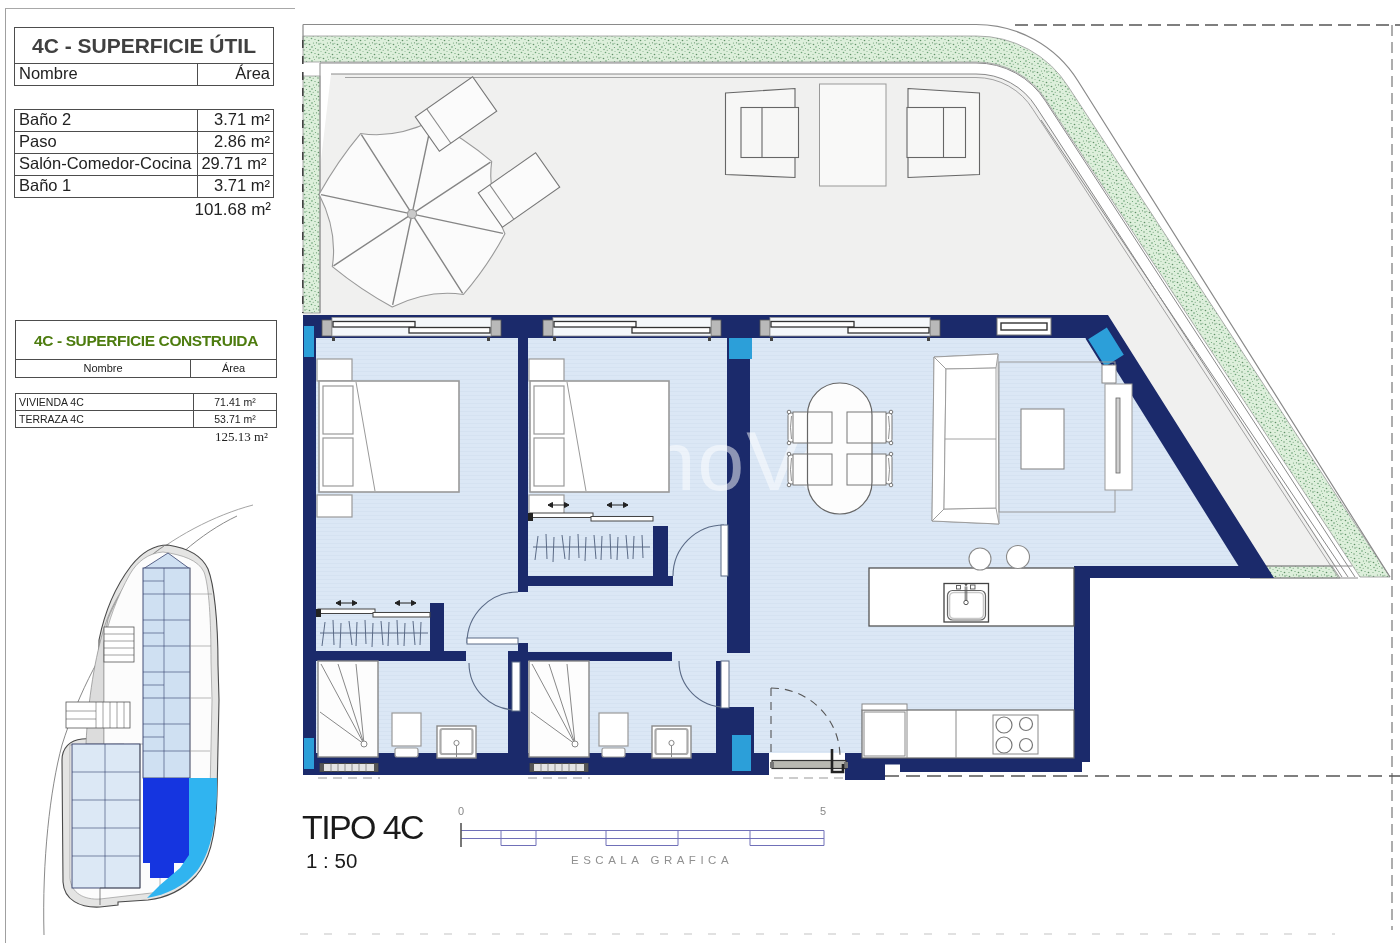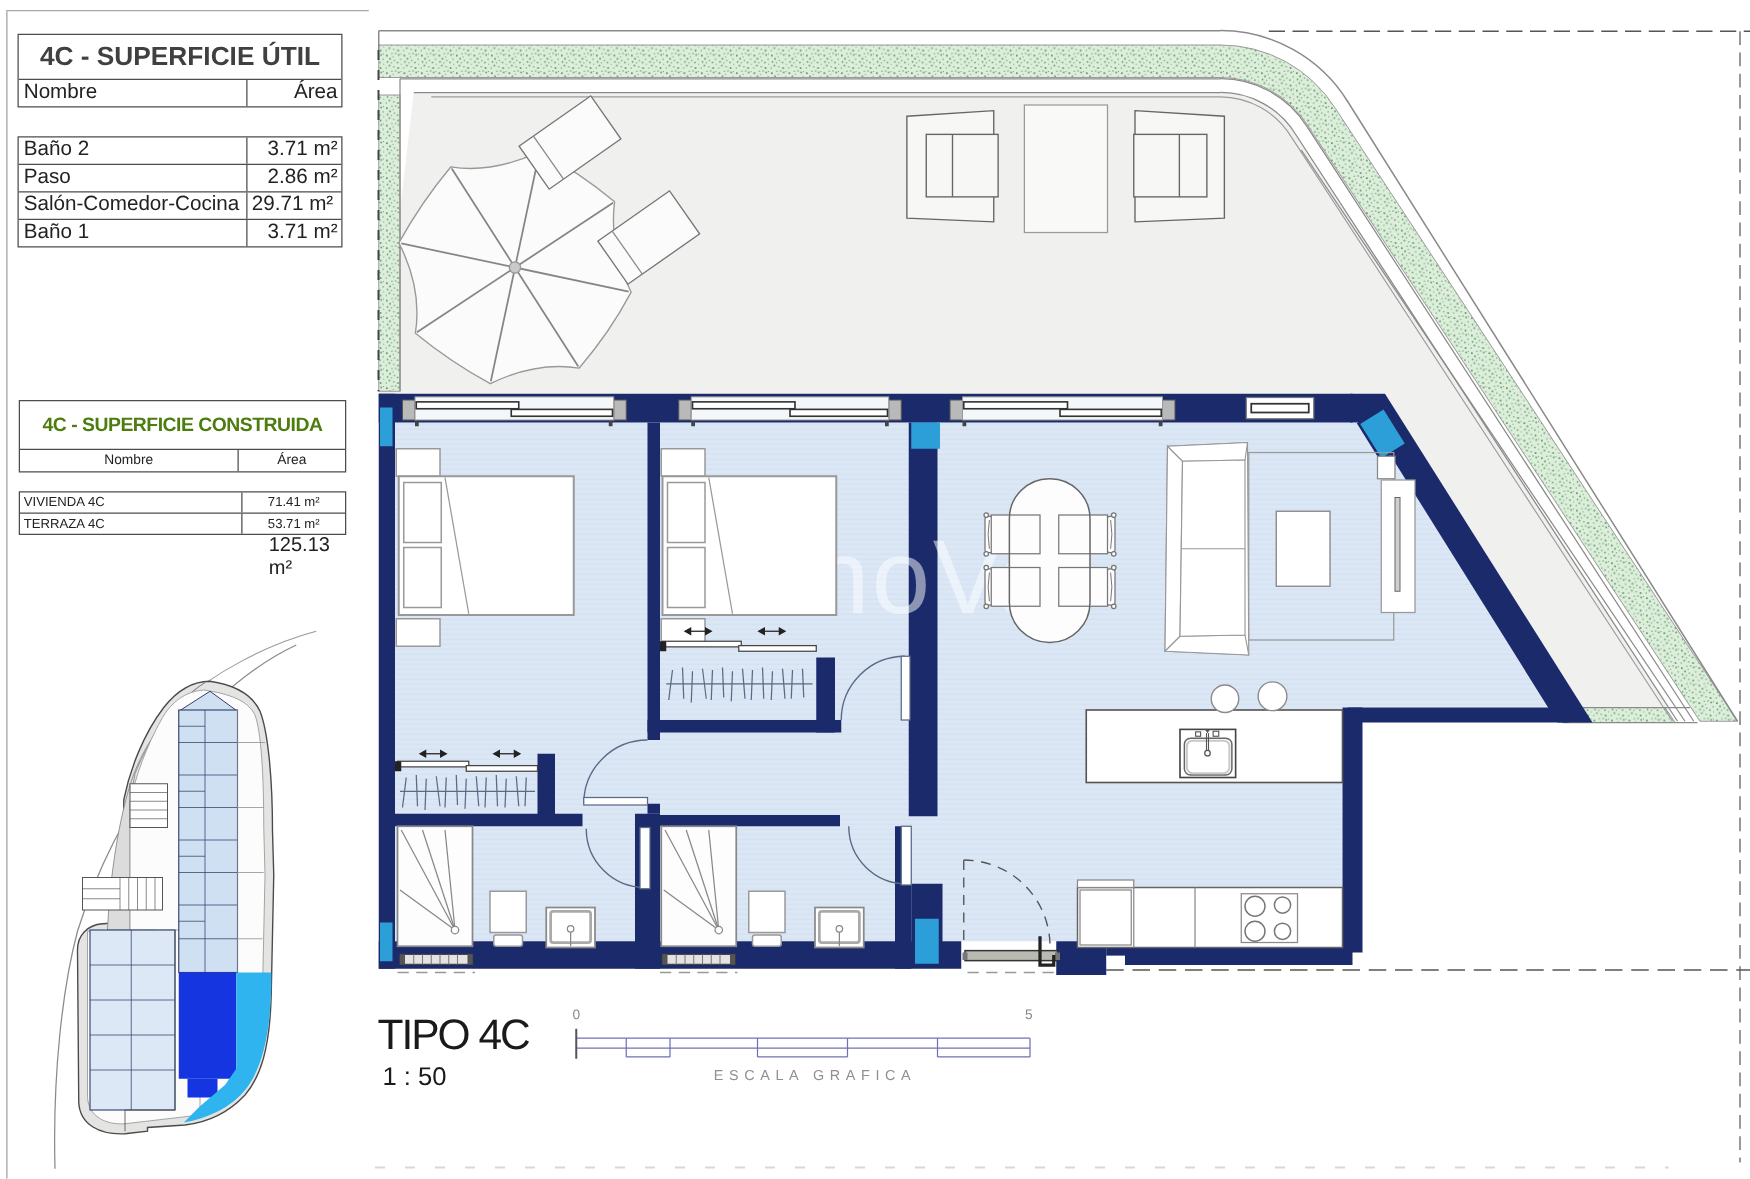--- a/index.html
+++ b/index.html
@@ -33,20 +33,21 @@
       </div>
     <div style="display:flex;height:21px;border-bottom:1px solid #4d4d4d;">
         <div style="width:178px;padding-left:4px;border-right:1px solid #4d4d4d;">Salón-Comedor-Cocina</div>
         <div style="flex:1;text-align:center;padding-right:3px;">29.71 m²</div>
       </div>
     <div style="display:flex;height:21px;">
         <div style="width:178px;padding-left:4px;border-right:1px solid #4d4d4d;">Baño 1</div>
         <div style="flex:1;text-align:right;padding-right:3px;">3.71 m²</div>
       </div>
   </div>
+  <div style="font-size:17px;color:#222;text-align:right;padding-right:3px;height:22px;line-height:24px;">101.68 m²</div>
 </div>
 
 <div class="abs" style="left:15px;top:320px;width:262px;">
   <div style="border:1px solid #4d4d4d;box-sizing:border-box;">
     <div style="height:38px;line-height:40px;text-align:center;font-size:15.5px;letter-spacing:-0.4px;font-weight:bold;color:#4d7c0f;">4C - SUPERFICIE CONSTRUIDA</div>
     <div style="border-top:1px solid #4d4d4d;height:17px;display:flex;font-size:11px;color:#222;">
       <div style="width:174px;text-align:center;border-right:1px solid #4d4d4d;line-height:17px;">Nombre</div>
       <div style="flex:1;text-align:center;line-height:17px;">Área</div>
     </div>
   </div>
@@ -54,21 +55,21 @@
   <div style="border:1px solid #4d4d4d;box-sizing:border-box;font-size:10.5px;color:#222;">
     <div style="display:flex;height:16px;border-bottom:1px solid #4d4d4d;">
         <div style="width:174px;padding-left:3px;border-right:1px solid #4d4d4d;line-height:16px;">VIVIENDA 4C</div>
         <div style="flex:1;text-align:center;line-height:16px;">71.41 m²</div>
       </div>
     <div style="display:flex;height:16px;">
         <div style="width:174px;padding-left:3px;border-right:1px solid #4d4d4d;line-height:16px;">TERRAZA 4C</div>
         <div style="flex:1;text-align:center;line-height:16px;">53.71 m²</div>
       </div>
   </div>
-  <div style="font-size:16px;color:#222;width:262px;height:16px;line-height:18px;">
+  <div style="font-size:13px;color:#222;width:262px;height:16px;line-height:18px;font-family:Liberation Serif, serif;">
       <span style="position:absolute;left:200px;">125.13 m²</span>
     </div>
 </div>
 
 <svg class="abs" style="left:0;top:0;" width="1400" height="943" viewBox="0 0 1400 943" xmlns="http://www.w3.org/2000/svg">
 <defs>
   <pattern id="dots" x="0" y="0" width="14" height="14" patternUnits="userSpaceOnUse">
     <rect width="14" height="14" fill="#ddefdb"></rect>
     <circle cx="1.5" cy="2.5" r="0.8" fill="#619168"></circle>
     <circle cx="5.5" cy="1" r="0.6" fill="#6da377"></circle>

